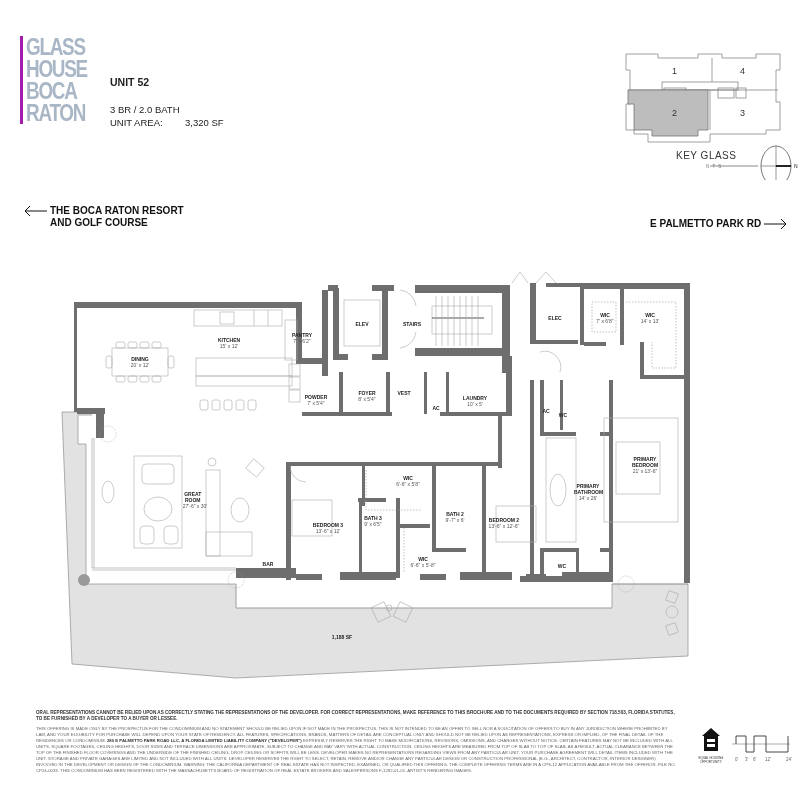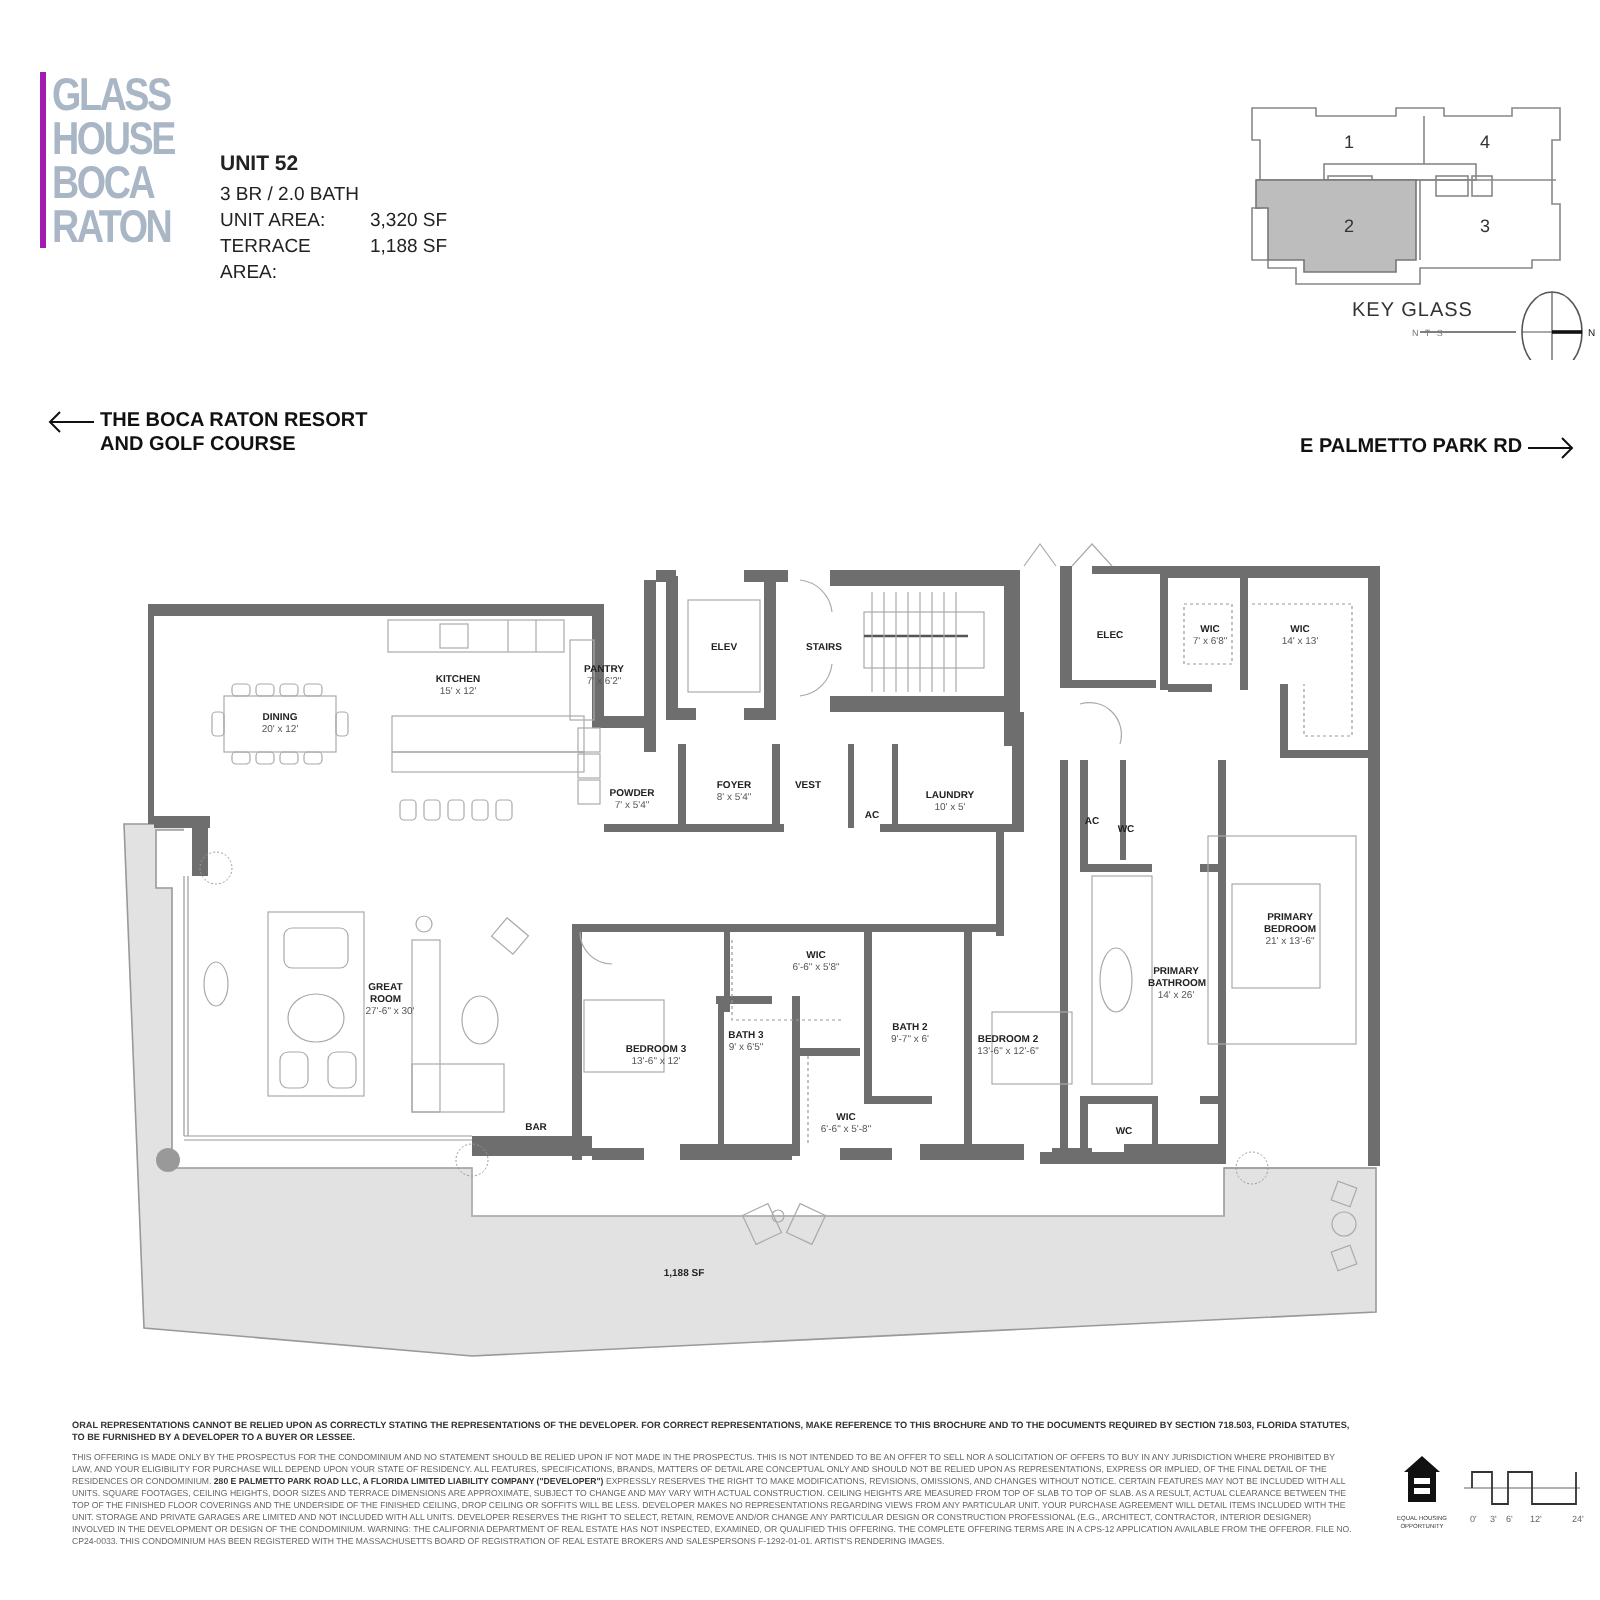--- a/index.html
+++ b/index.html
@@ -1,21 +1,21 @@
 <!DOCTYPE html>
 <html><head>
 <meta charset="utf-8">
 <style>
   html, body { margin: 0; padding: 0; background: #ffffff; }
   body { width: 800px; height: 800px; position: relative; overflow: hidden; font-family: "Liberation Sans", sans-serif; color: #111; }
   .abs { position: absolute; }
   .logo { left: 20px; top: 36px; width: 80px; border-left: 3px solid #a21caf; padding-left: 3px; }
   .logo span { display: block; font-family: "Liberation Sans", sans-serif; font-weight: bold; color: #a9b6c6; font-size: 23px; line-height: 22px; letter-spacing: -1.5px; transform: scaleX(0.82); transform-origin: left; }
   .unit-info { left: 110px; top: 76px; font-size: 9.5px; line-height: 13px; color: #222; }
-  .unit-info .title { font-weight: bold; font-size: 10.5px; margin-bottom: 2px; }
+  .unit-info .title { font-weight: bold; font-size: 10.5px; margin-bottom: 14px; }
   .unit-info .row { display: flex; }
   .unit-info .row .k { width: 75px; }
   .dir { font-weight: bold; font-size: 10px; line-height: 12px; letter-spacing: 0; }
   .label { position: absolute; font-size: 5px; line-height: 6px; text-align: center; color: #222; font-family: "Liberation Sans", sans-serif; white-space: nowrap; transform: translate(-50%, -50%); }
   .label .n { font-weight: bold; display: block; }
   .label .d { display: block; color: #555; }
   .disclaimer { left: 36px; top: 710px; width: 640px; font-size: 4.3px; line-height: 6px; color: #666; }
   .disclaimer .bold { font-weight: bold; color: #333; font-size: 4.6px; margin-bottom: 4px; }
   .keyplan-title { left: 676px; top: 150px; font-size: 10px; color: #333; letter-spacing: 0.5px; }
   .nts { left: 706px; top: 164px; font-size: 4.5px; color: #777; letter-spacing: 1px; }
@@ -31,24 +31,20 @@
   <span>RATON</span>
 </div>
 
 <div class="abs unit-info">
   <div class="title">UNIT 52</div>
   <div>3 BR / 2.0 BATH</div>
   <div class="row">
     <span class="k">UNIT AREA:</span>
     <span>3,320 SF</span>
   </div>
-  <div class="row">
-    <span class="k">TERRACE AREA:</span>
-    <span>1,188 SF</span>
-  </div>
 </div>
 
 <svg class="abs" style="left:600px;top:30px;" width="200" height="150">
   <g fill="none" stroke="#888" stroke-width="0.8">
     <path d="M26 24 L58 24 L58 28 L98 28 L98 24 L122 24 L122 28 L156 28 L156 24 L180 24 L180 40 L176 40 L176 72 L180 72 L180 100 L166 100 L166 104 L110 104 L110 112 L48 112 L48 104 L34 104 L34 100 L26 100 L26 74 L30 74 L30 40 L26 40 Z"></path>
     <line x1="112" y1="28" x2="112" y2="52"></line>
     <line x1="28" y1="60" x2="178" y2="60"></line>
     <line x1="110" y1="60" x2="110" y2="100"></line>
     <rect x="62" y="52" width="76" height="8"></rect>
     <rect x="64" y="58" width="22" height="10"></rect>

